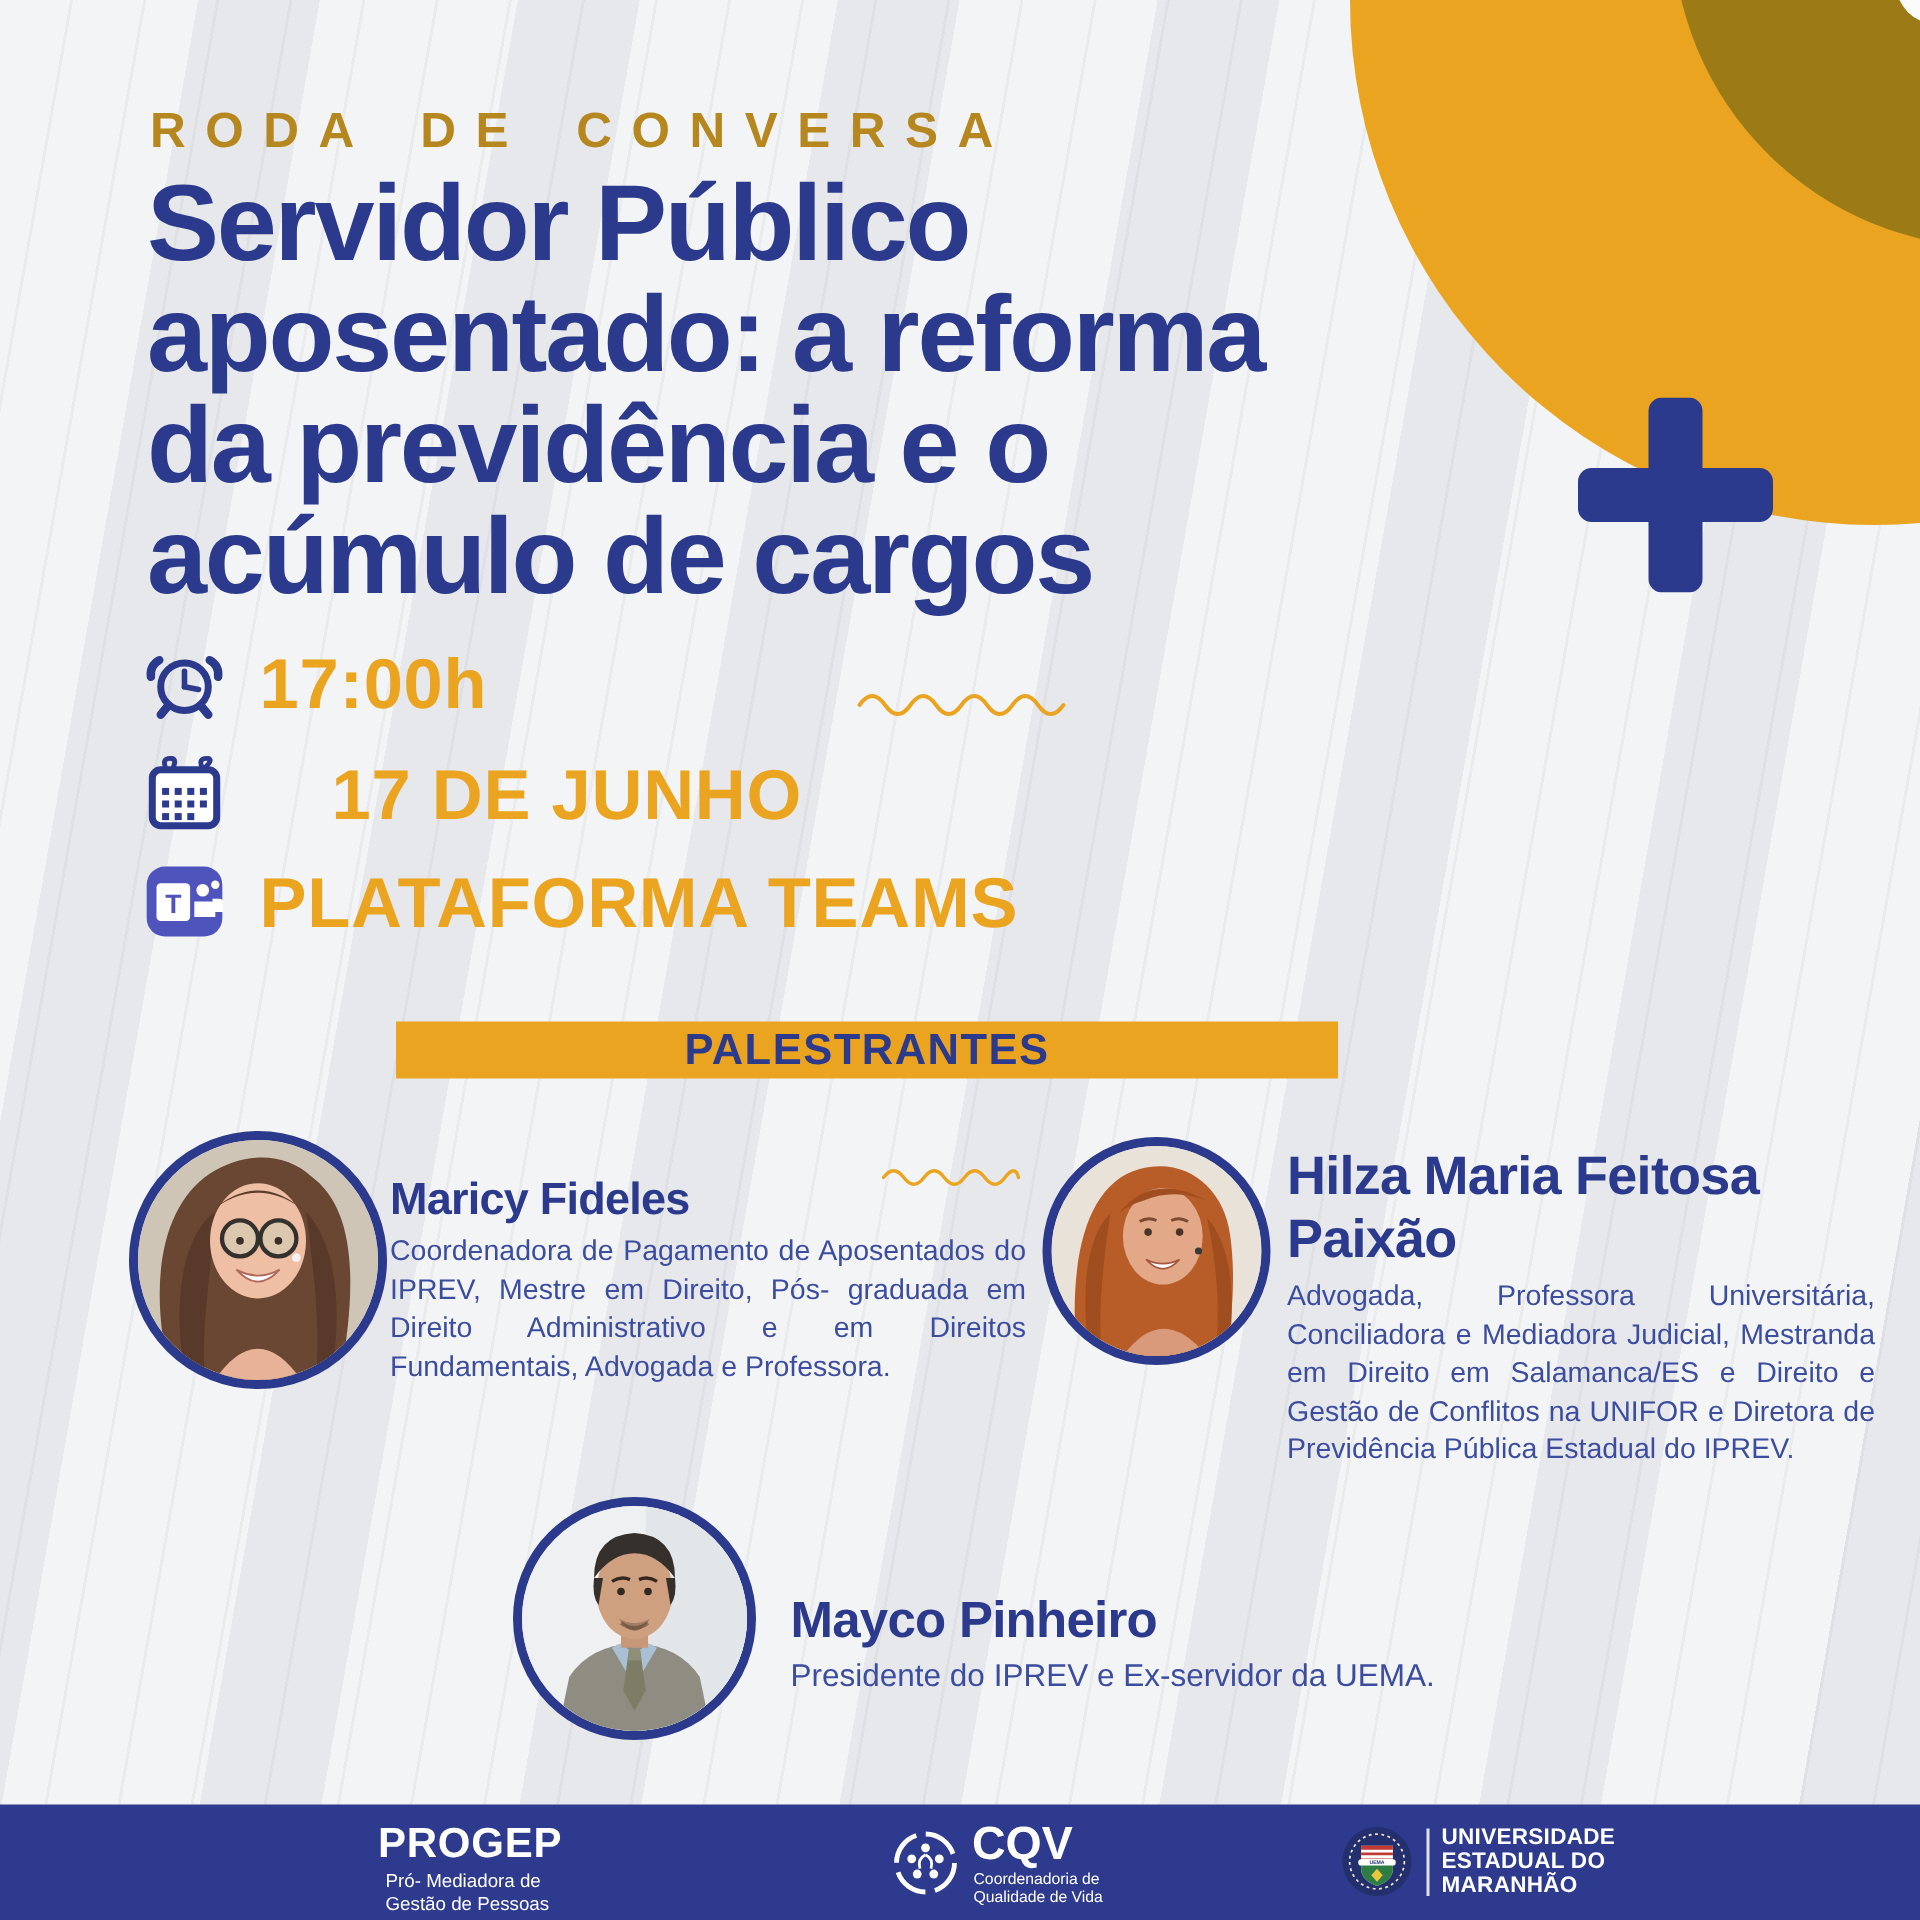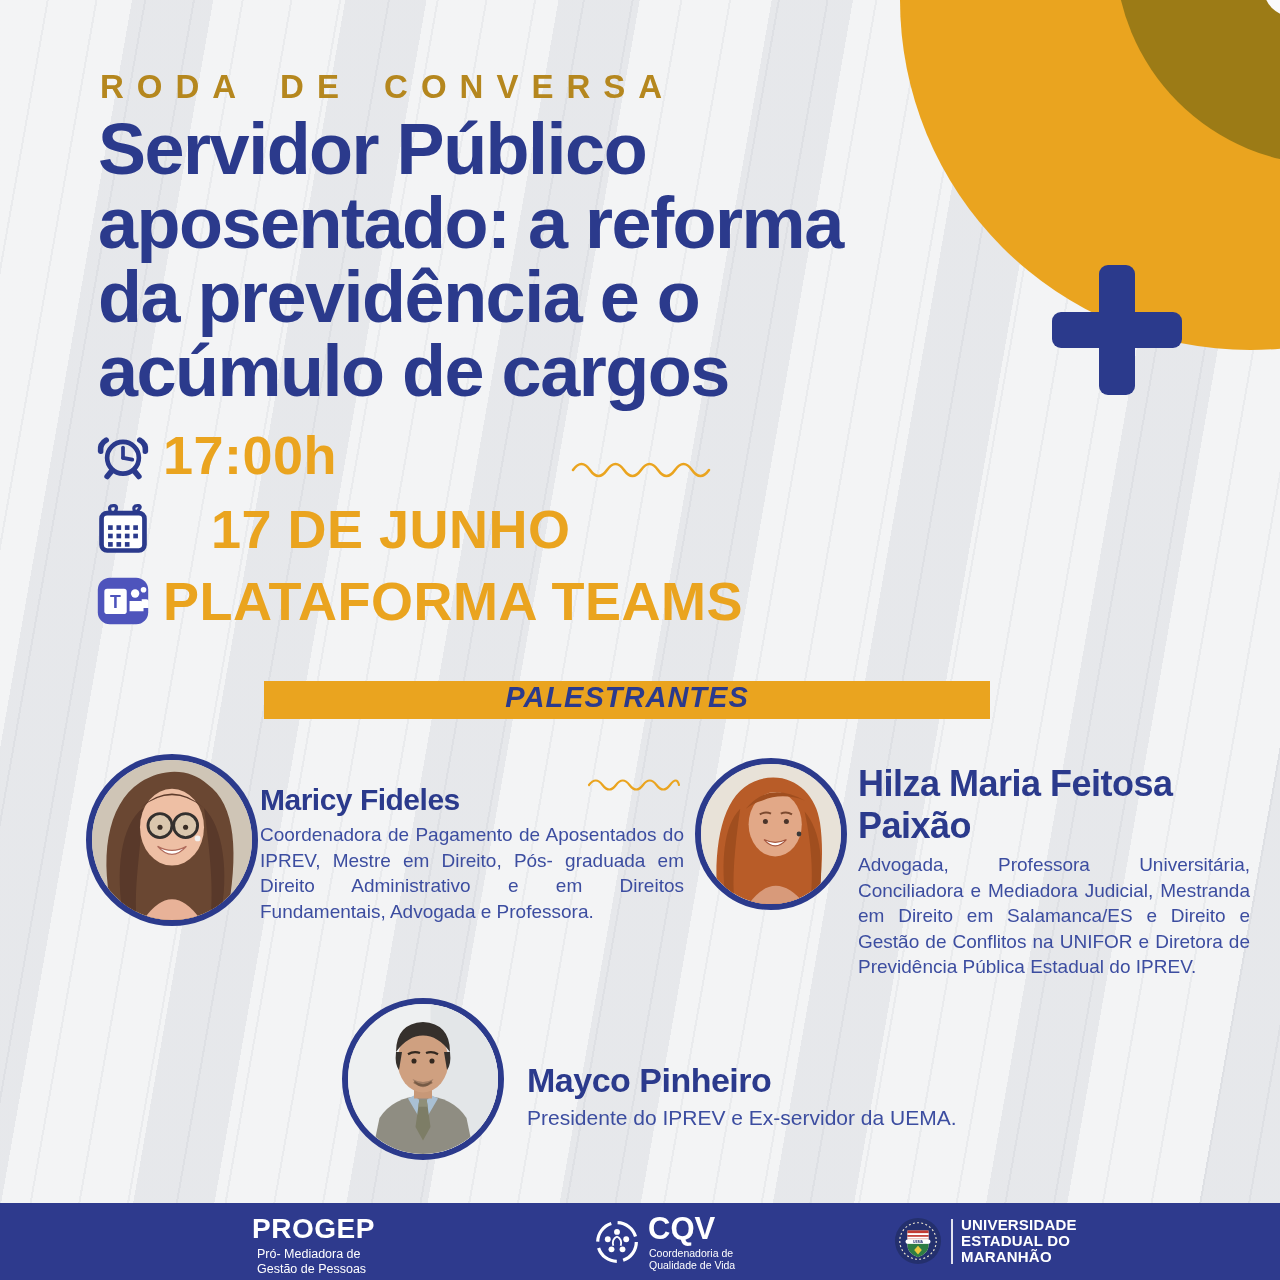--- a/index.html
+++ b/index.html
@@ -19,30 +19,30 @@
   .corner-dot{position:absolute;left:1264px;top:-38px;width:54px;height:54px;border-radius:50%;background:#fafafb;}
   .plus-shape{position:absolute;left:1052px;top:265px;width:130px;height:130px;}
   
   .kicker{position:absolute;left:100px;top:68px;font-size:33px;font-weight:bold;
     color:var(--dark_gold,#B5871E);letter-spacing:13px;word-spacing:10px;}
   .title{position:absolute;left:98px;top:112px;width:760px;
     color:var(--primary_blue,#2B3A8C);font-weight:bold;font-size:72px;line-height:74px;letter-spacing:-1.5px;}
   
   .detail-row{position:absolute;left:95px;display:flex;align-items:center;height:58px;}
   .detail-row .d-icon{width:56px;height:56px;flex:0 0 56px;}
-  .detail-label{margin-left:12px;font-size:54px;font-weight:bold;color:var(--accent_gold,#EAA41F);letter-spacing:0.5px;}
+  .detail-label{margin-left:22px;font-size:47px;font-weight:bold;color:var(--accent_gold,#EAA41F);letter-spacing:0.5px;}
   .row-time{top:426px;}
   .row-date{top:500px;gap:48px;}
   .row-platform{top:572px;}
   .wave{position:absolute;}
   .wave-1{left:571px;top:458px;}
   .wave-2{left:587px;top:776px;}
   
-  .banner{position:absolute;left:264px;top:681px;width:726px;height:38px;
-    background:var(--accent_gold,#EAA41F);display:flex;justify-content:center;font-style:italic;}
+  .banner{position:absolute;left:264px;top:681px;width:628px;height:38px;
+    background:var(--accent_gold,#EAA41F);display:flex;align-items:center;justify-content:center;}
   .banner span{color:var(--primary_blue,#2B3A8C);font-size:29px;font-weight:bold;letter-spacing:1px;}
   
   .avatar{position:absolute;border-radius:50%;border:6px solid var(--primary_blue,#2B3A8C);
     overflow:hidden;background:#ddd;box-sizing:border-box;}
   .avatar svg{display:block;width:100%;height:100%;}
   .av-1{left:86px;top:754px;width:172px;height:172px;}
   .av-2{left:695px;top:758px;width:152px;height:152px;}
   .av-3{left:342px;top:998px;width:162px;height:162px;}
   .speaker-text{position:absolute;}
   .sp-1{left:260px;top:763px;width:424px;margin-top:20px;}

